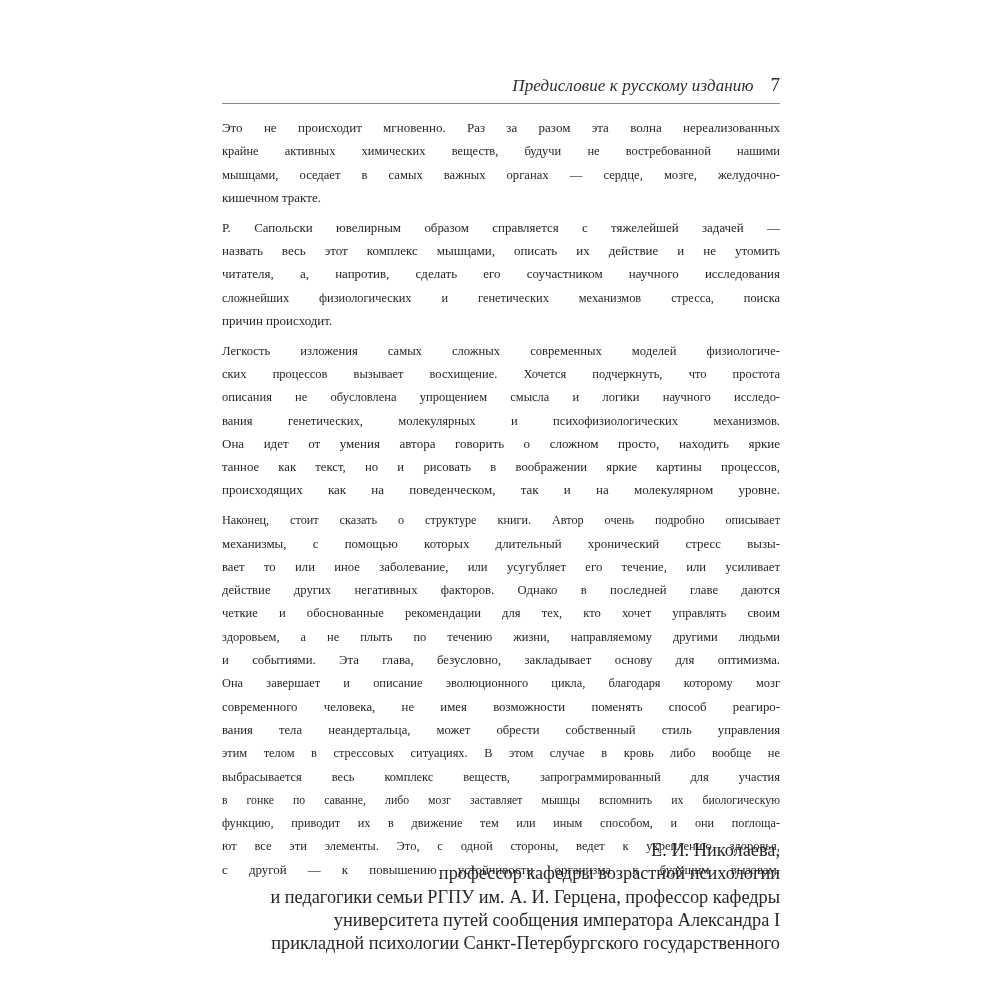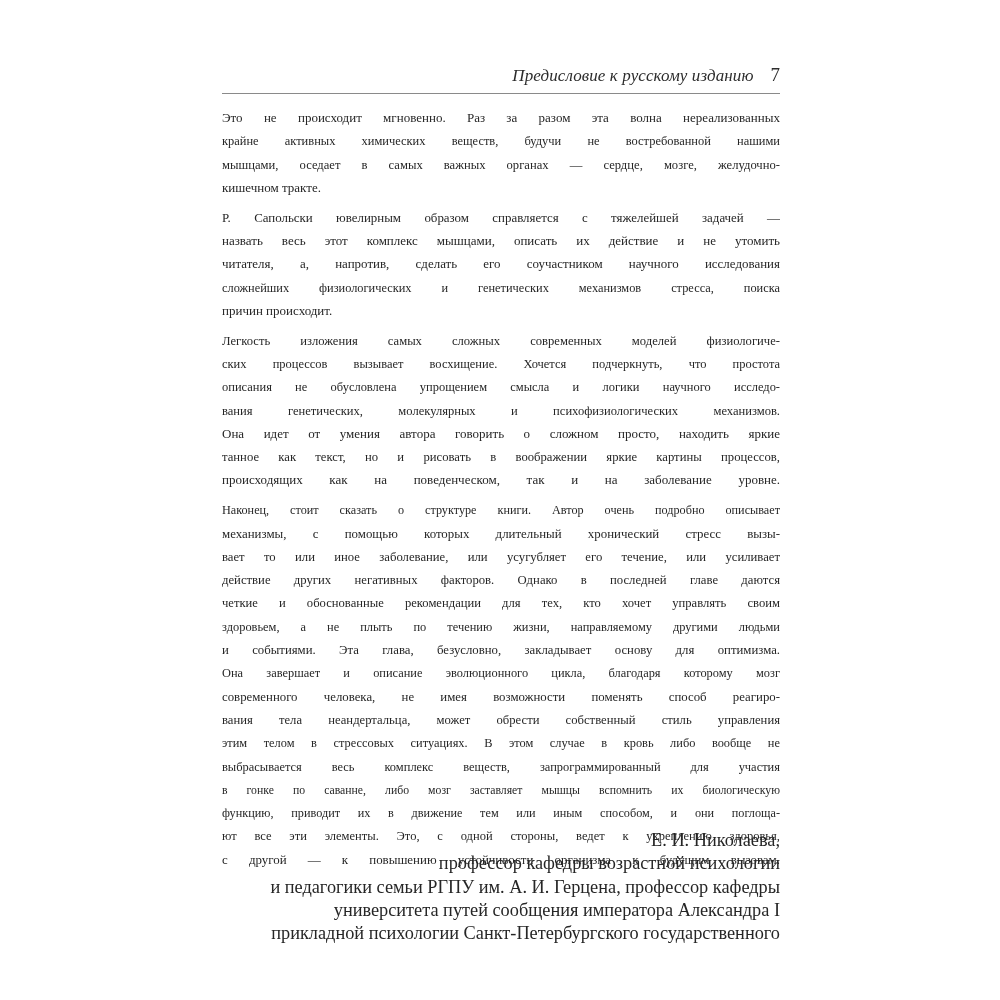--- a/index.html
+++ b/index.html
@@ -11,21 +11,21 @@
       width: 1000px;
       height: 1000px;
       position: relative;
       overflow: hidden;
       font-family: "Liberation Serif", "DejaVu Serif", serif;
       color: #262626;
     }
     .page {
       position: absolute;
       left: 222px;
-      top: 4px;
+      top: 14px;
       width: 558px;
       height: 760px;
     }
     .running-head {
       position: absolute;
       left: 0;
       right: 0;
       top: 60px;
       height: 26px;
       display: flex;
@@ -116,21 +116,21 @@
       <span class="line last" style="display: block;">причин происходит.</span>
     </p>
 
     <p class="para">
       <span class="line" style="display: block; transform-origin: left top; transform: scaleX(0.9704); width: 575px;">Легкость изложения самых сложных современных моделей физиологиче-</span>
       <span class="line" style="display: block; transform-origin: left top; transform: scaleX(0.9588); width: 582px;">ских процессов вызывает восхищение. Хочется подчеркнуть, что простота</span>
       <span class="line" style="display: block; transform-origin: left top; transform: scaleX(0.9588); width: 582px;">описания не обусловлена упрощением смысла и логики научного исследо-</span>
       <span class="line" style="display: block; transform-origin: left top; transform: scaleX(0.9654); width: 578px;">вания генетических, молекулярных и психофизиологических механизмов.</span>
       <span class="line" style="display: block;">Она идет от умения автора говорить о сложном просто, находить яркие</span>
       <span class="line" style="display: block; transform-origin: left top; transform: scaleX(0.9755); width: 572px;">танное как текст, но и рисовать в воображении яркие картины процессов,</span>
-      <span class="line" style="display: block;">происходящих как на поведенческом, так и на заболевание уровне.</span>
+      <span class="line" style="display: block;">происходящих как на поведенческом, так и на молекулярном уровне.</span>
     </p>
 
     <p class="para">
       <span class="line" style="display: block; transform-origin: left top; transform: scaleX(0.9378); width: 595px;">Наконец, стоит сказать о структуре книги. Автор очень подробно описывает</span>
       <span class="line" style="display: block; transform-origin: left top; transform: scaleX(0.9911); width: 563px;">механизмы, с помощью которых длительный хронический  стресс вызы-</span>
       <span class="line" style="display: block; transform-origin: left top; transform: scaleX(0.9772); width: 571px;">вает то или иное заболевание, или усугубляет его течение, или усиливает</span>
       <span class="line" style="display: block; transform-origin: left top; transform: scaleX(0.9772); width: 571px;">действие других негативных факторов.  Однако в последней главе даются</span>
       <span class="line" style="display: block; transform-origin: left top; transform: scaleX(0.9704); width: 575px;">четкие и обоснованные рекомендации для тех, кто хочет управлять своим</span>
       <span class="line" style="display: block; transform-origin: left top; transform: scaleX(0.9538); width: 585px;">здоровьем, а не плыть по течению жизни, направляемому другими людьми</span>
       <span class="line" style="display: block; transform-origin: left top; transform: scaleX(0.9824); width: 568px;">и событиями. Эта глава, безусловно, закладывает основу для оптимизма.</span>

